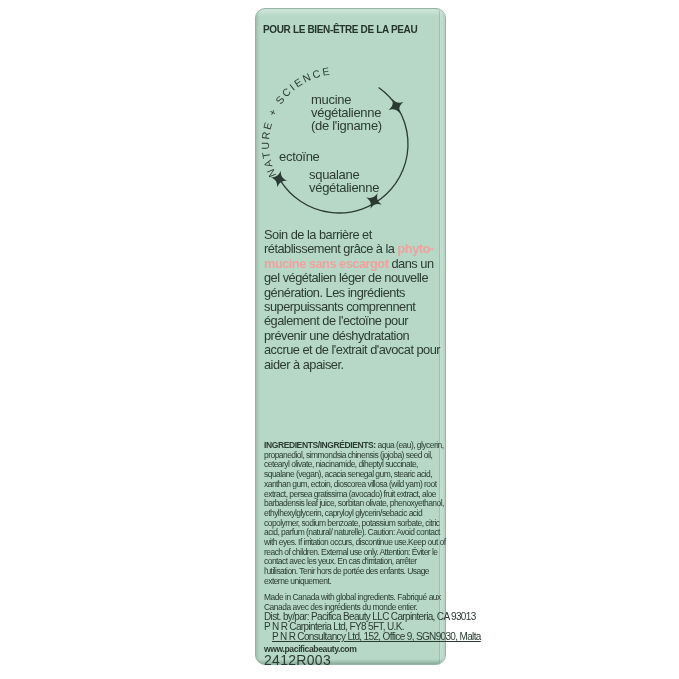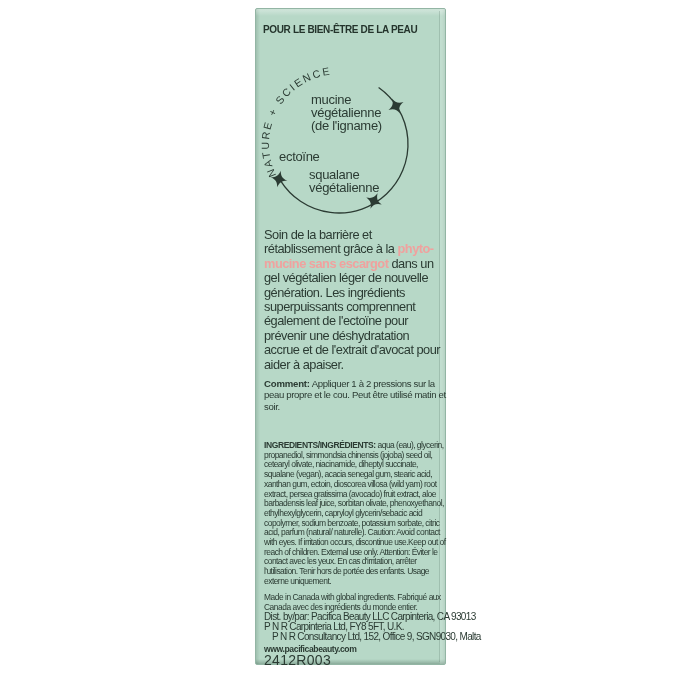--- a/index.html
+++ b/index.html
@@ -13,21 +13,21 @@
     font-family:"Liberation Sans", sans-serif;color:var(--ink);
     overflow:hidden;
   }
   .box{
     position:absolute;left:255px;top:8px;width:189px;height:655px;
     background:
       linear-gradient(to bottom, rgba(255,255,255,.38), rgba(255,255,255,0) 7px),
       linear-gradient(to top, rgba(35,65,50,.28), rgba(35,65,50,0) 5px),
       linear-gradient(to right, rgba(35,65,50,.16), rgba(35,65,50,0) 4px),
       var(--green);
-    border:1px solid #93b5a4;border-radius:2px;
+    border:1px solid #93b5a4;border-radius:10px;
     box-shadow: inset -2px 0 3px -1px rgba(35,65,50,.12);
   }
   .fold-line{position:absolute;right:5px;top:2px;bottom:2px;width:1px;background:rgba(35,65,50,.16);}
   .side-strip{position:absolute;right:0;top:0;bottom:0;width:5px;background:rgba(255,255,255,.16);}
 
   .hdr{position:absolute;left:7px;top:15px;font-weight:bold;font-size:10px;
        letter-spacing:-0.35px;line-height:11.8px;color:#24342c;}
 
   .diagram{position:absolute;left:0;top:58px;}
   .diagram .arc{fill:none;stroke:var(--ink);stroke-width:1.3px;}
@@ -45,21 +45,21 @@
   .usage b{letter-spacing:-0.2px;}
 
   .ing{position:absolute;left:8px;top:432px;width:184px;margin:0;
        font-size:8.5px;line-height:9.7px;letter-spacing:-0.55px;}
   .ing b{letter-spacing:-0.4px;}
 
   .footer{position:absolute;left:8px;top:583px;width:178px;
           font-size:8.4px;line-height:10.1px;letter-spacing:-0.45px;}
   .footer p{margin:0;}
   .footer .dist{font-size:10px;letter-spacing:-0.65px;white-space:nowrap;}
-  .footer .underline{padding-left:8px;}
+  .footer .underline{text-decoration:underline;padding-left:8px;}
   .ftr-row{display:flex;justify-content:space-between;align-items:baseline;
            margin-top:2px;padding-right:16px;flex-direction:column;}
   .site{font-weight:bold;font-size:8.6px;letter-spacing:-0.4px;}
   .code{font-size:14px;letter-spacing:0.3px;}
 </style>
 </head>
 <body>
 
 <div class="box">
   <div class="side-strip"></div>
@@ -88,21 +88,20 @@
     </text>
     <text class="lbl">
       <tspan x="53" y="112">squalane</tspan>
       <tspan x="53" y="125">végétalienne</tspan>
     </text>
   </svg>
 
   <p class="desc"><span class="seg-dark">Soin de la barrière et rétablissement grâce à la </span><span class="seg-pink">phyto-mucine sans escargot</span><span class="seg-dark"> dans un gel végétalien léger de nouvelle génération. Les ingrédients superpuissants comprennent également de l'ectoïne pour prévenir une déshydratation accrue et de l'extrait d'avocat pour aider à apaiser.</span></p>
 
   <div class="usage">
-    <p><b>Comment:</b><span> Appliquer 1 à 2 pressions sur la peau propre et le cou. Peut être utilisé matin et soir.</span></p>
   </div>
 
   <p class="ing"><b>INGREDIENTS/INGRÉDIENTS:</b><span> aqua (eau), glycerin, propanediol, simmondsia chinensis (jojoba) seed oil, cetearyl olivate, niacinamide, diheptyl succinate, squalane (vegan), acacia senegal gum, stearic acid, xanthan gum, ectoin, dioscorea villosa (wild yam) root extract, persea gratissima (avocado) fruit extract, aloe barbadensis leaf juice, sorbitan olivate, phenoxyethanol, ethylhexylglycerin, capryloyl glycerin/sebacic acid copolymer, sodium benzoate, potassium sorbate, citric acid, parfum (natural/ naturelle). Caution: Avoid contact with eyes. If irritation occurs, discontinue use.Keep out of reach of children. External use only. Attention: Éviter le contact avec les yeux. En cas d'irritation, arrêter l'utilisation. Tenir hors de portée des enfants. Usage externe uniquement.</span></p>
 
   <div class="footer">
     <p>Made in Canada with global ingredients. Fabriqué aux Canada avec des ingrédients du monde entier.</p>
     <p class="dist">Dist. by/par: Pacifica Beauty LLC Carpinteria, CA 93013</p>
     <p class="dist">P N R Carpinteria Ltd, FY8 5FT, U.K.</p>
     <p class="dist underline">P N R Consultancy Ltd, 152, Office 9, SGN9030, Malta</p>
     <div class="ftr-row">

